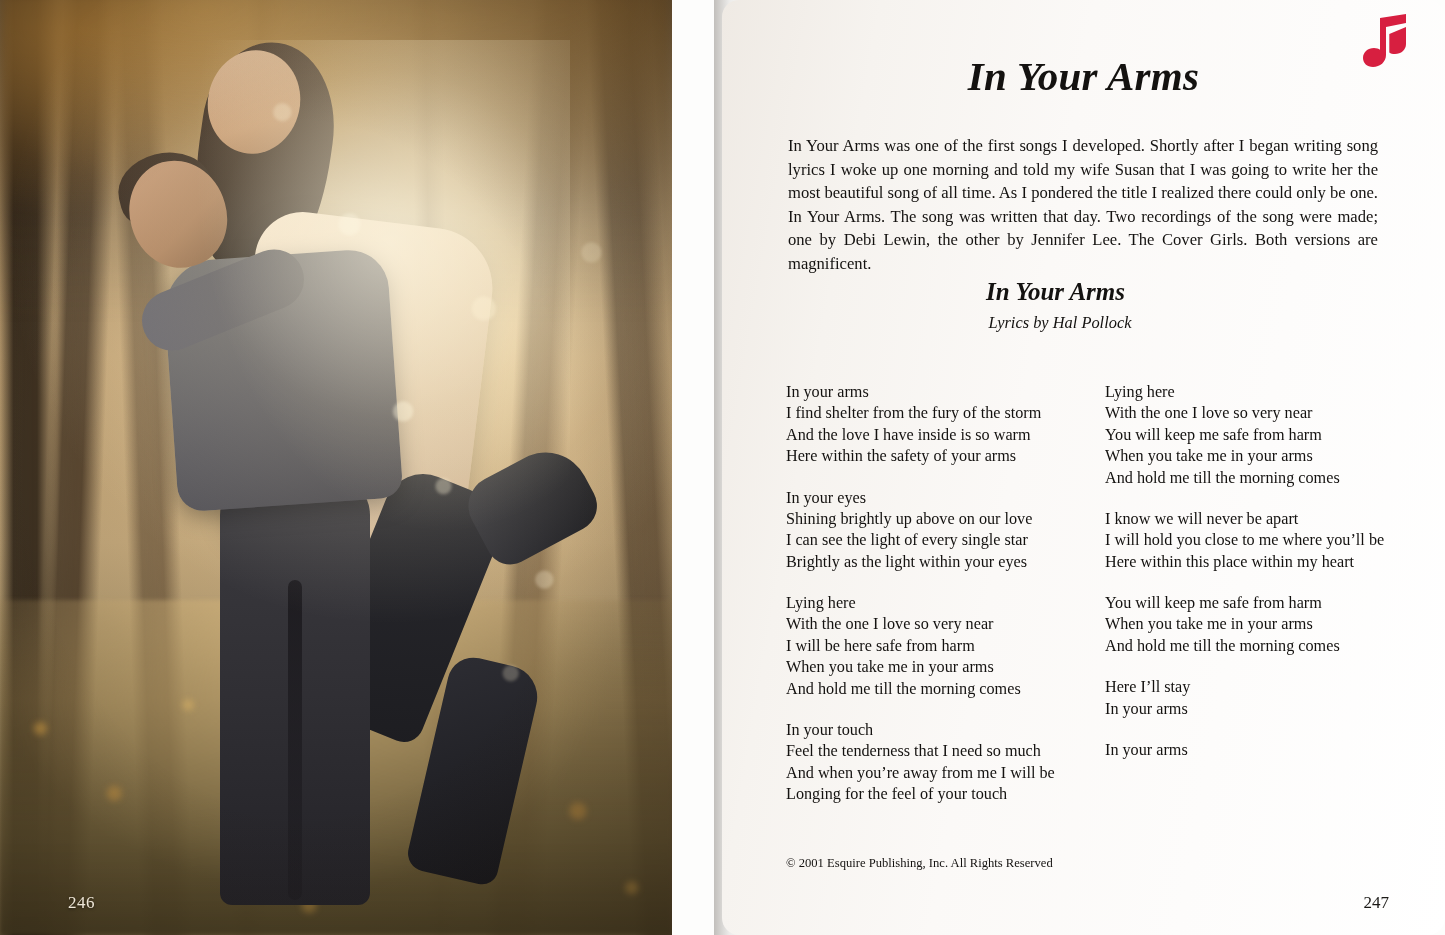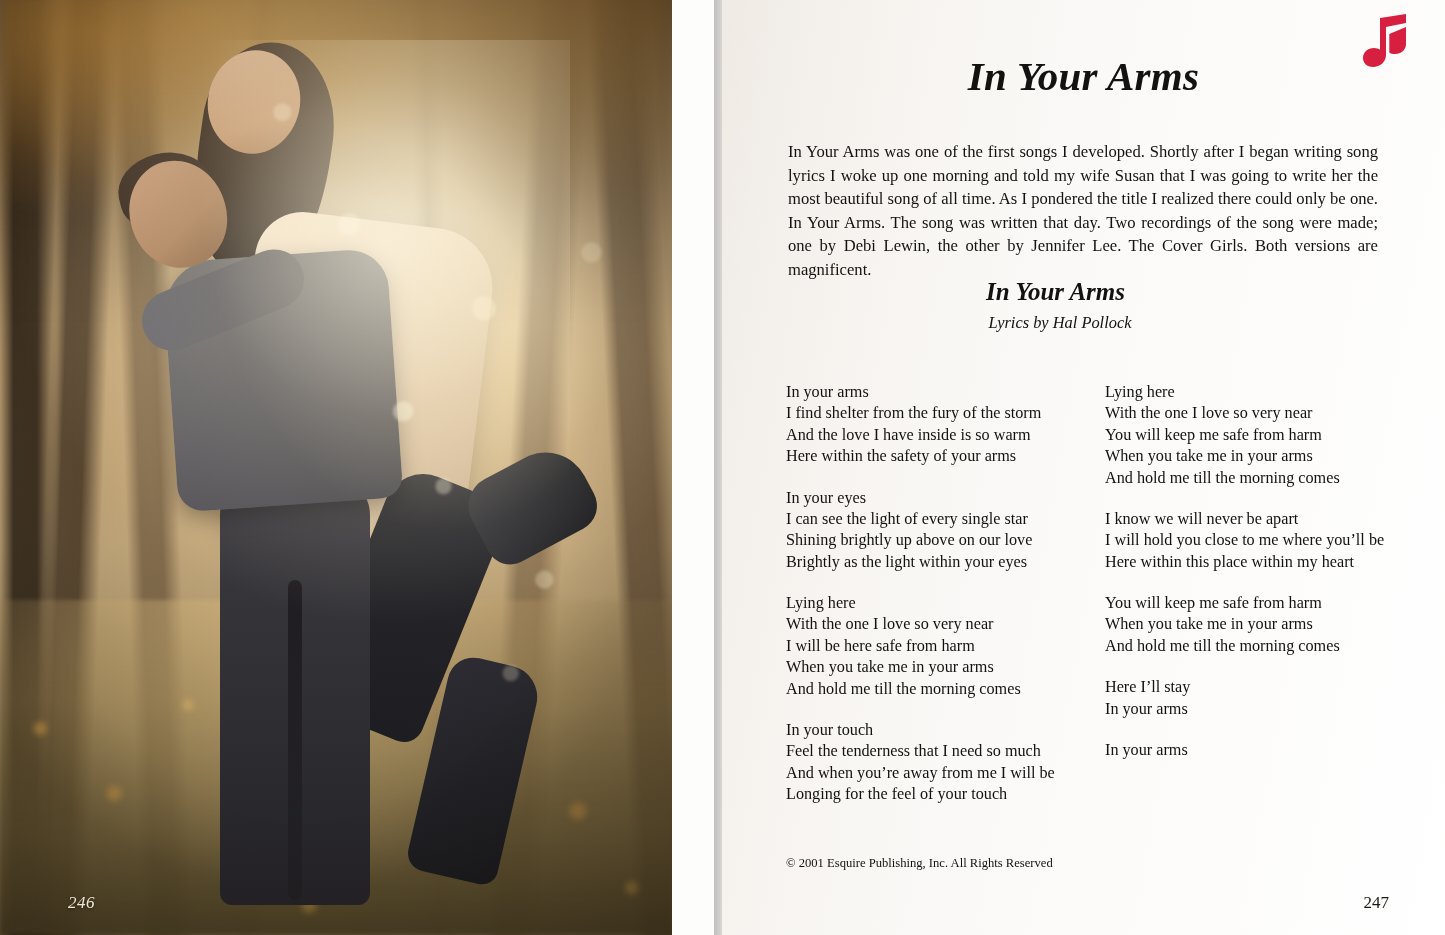--- a/index.html
+++ b/index.html
@@ -18,21 +18,20 @@
 
   
   .photo-page {
     position: absolute;
     left: 0;
     top: 0;
     width: 672px;
     height: 935px;
     overflow: hidden;
     background: #b9a183;
-    font-style: italic;
   }
   
   .photo-layer {
     position: absolute;
     inset: 0;
   }
   .ph-sky {
     background:
       radial-gradient(circle at 56% 30%, rgba(255,244,214,0.95) 0%, rgba(255,232,186,0.7) 16%, rgba(236,201,150,0.35) 34%, rgba(170,133,92,0.05) 58%),
       linear-gradient(180deg, #6d5a3f 0%, #8d7450 18%, #b09469 38%, #b59c72 58%, #9d8a63 76%, #70603f 100%);
@@ -202,20 +201,21 @@
 
   
   .text-page {
     position: absolute;
     left: 722px;
     top: 0;
     width: 723px;
     height: 935px;
     background: linear-gradient(100deg, #efeae4 0%, #f6f3ef 18%, #fbf9f7 42%, #fdfcfb 70%, #ffffff 100%);
     color: #141210;
+    border-radius: 17px;
   }
   .note-icon {
     position: absolute;
     right: 32px;
     top: 14px;
     width: 52px;
     height: 58px;
     color: #d71f40;
     font-size: 54px;
     line-height: 58px;
@@ -228,21 +228,21 @@
     top: 52px;
     text-align: center;
     font-style: italic;
     font-weight: 700;
     font-size: 41px;
     letter-spacing: 0.3px;
   }
   .intro {
     position: absolute;
     left: 66px;
-    top: 140px;
+    top: 134px;
     width: 590px;
     font-size: 16.6px;
     line-height: 1.42;
     text-align: justify;
   }
   .credits {
     position: absolute;
     left: 0;
     right: 56px;
     top: 278px;
@@ -356,22 +356,22 @@
     <div class="lyrics">
       <div class="lyric-col">
         <div class="stanza">
           <div>In your arms</div>
           <div>I find shelter from the fury of the storm</div>
           <div>And the love I have inside is so warm</div>
           <div>Here within the safety of your arms</div>
         </div>
         <div class="stanza">
           <div>In your eyes</div>
+          <div>Shining brightly up above on our love</div>
           <div>I can see the light of every single star</div>
-          <div>Shining brightly up above on our love</div>
           <div>Brightly as the light within your eyes</div>
         </div>
         <div class="stanza">
           <div>Lying here</div>
           <div>With the one I love so very near</div>
           <div>I will be here safe from harm</div>
           <div>When you take me in your arms</div>
           <div>And hold me till the morning comes</div>
         </div>
         <div class="stanza">

